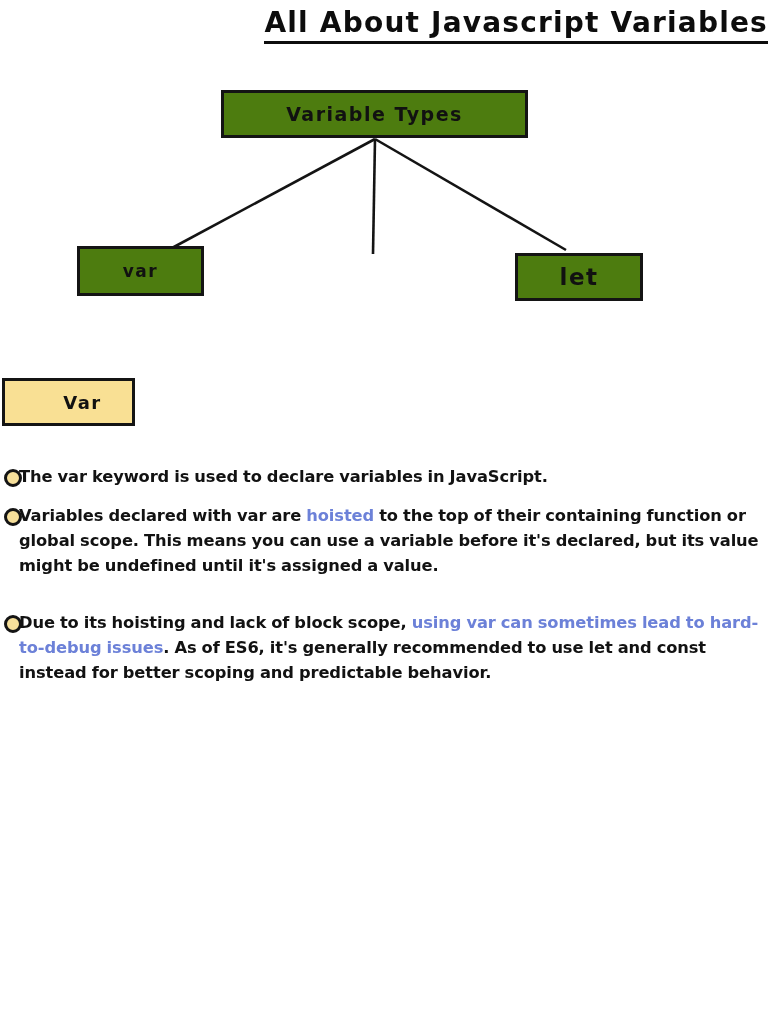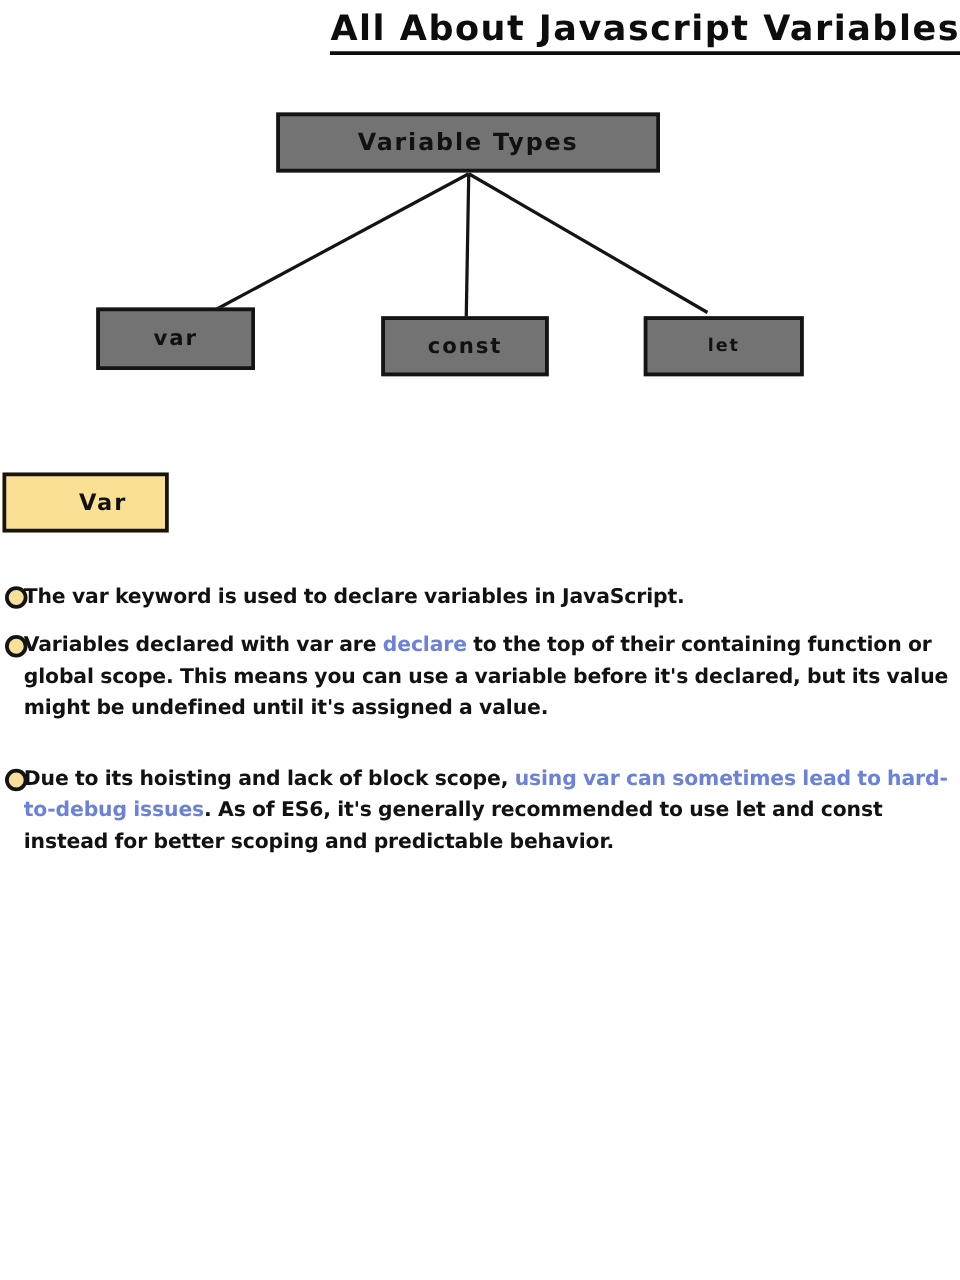--- a/index.html
+++ b/index.html
@@ -47,21 +47,21 @@
   }
   #diagram-lines {
     position: absolute;
     top: 0;
     left: 0;
     width: 768px;
     height: 340px;
   }
   .node-box {
     position: absolute;
-    background: #737373;
+    background: #4d7c0f;
     border: 3px solid #141414;
     box-sizing: border-box;
     display: flex;
     align-items: center;
     justify-content: center;
     font-family: "DejaVu Sans", sans-serif;
     font-weight: bold;
     letter-spacing: 1.5px;
     color: #111111;
     z-index: 2;
@@ -85,21 +85,21 @@
     top: 253px;
     width: 134px;
     height: 48px;
     font-size: 17px;
   }
   #node-let {
     left: 515px;
     top: 253px;
     width: 128px;
     height: 48px;
-    font-size: 14px;
+    font-size: 23px;
   }
 
   
   #section-heading-box {
     position: absolute;
     left: 2px;
     top: 378px;
     width: 133px;
     height: 48px;
     background: #F9E094;
@@ -172,40 +172,37 @@
   </svg>
 
   <div class="node-box" id="node-root">
     <span>Variable Types</span>
   </div>
 
   <div class="node-box" id="node-var">
     <span>var</span>
   </div>
 
-  <div class="node-box" id="node-const">
-    <span>const</span>
-  </div>
 
   <div class="node-box" id="node-let">
     <span>let</span>
   </div>
 
 </div>
 
 <div id="section-heading-box">
   <span>Var</span>
 </div>
 
 <div id="bullet-list">
     <div class="bullet-item">
       <span class="bullet-marker"></span>
       <div class="bullet-text"><span>The var keyword is used to declare variables in JavaScript.</span></div>
     </div>
     <div class="bullet-item">
       <span class="bullet-marker"></span>
-      <div class="bullet-text"><span>Variables declared with var are </span><span class="accent">declare</span><span> to the top of their containing function or global scope. This means you can use a variable before it's declared, but its value might be undefined until it's assigned a value.</span></div>
+      <div class="bullet-text"><span>Variables declared with var are </span><span class="accent">hoisted</span><span> to the top of their containing function or global scope. This means you can use a variable before it's declared, but its value might be undefined until it's assigned a value.</span></div>
     </div>
     <div class="bullet-item spaced">
       <span class="bullet-marker"></span>
       <div class="bullet-text"><span>Due to its hoisting and lack of block scope, </span><span class="accent">using var can sometimes lead to hard-to-debug issues</span><span>. As of ES6, it's generally recommended to use let and const instead for better scoping and predictable behavior.</span></div>
     </div>
   </div>
 
 </body></html>

